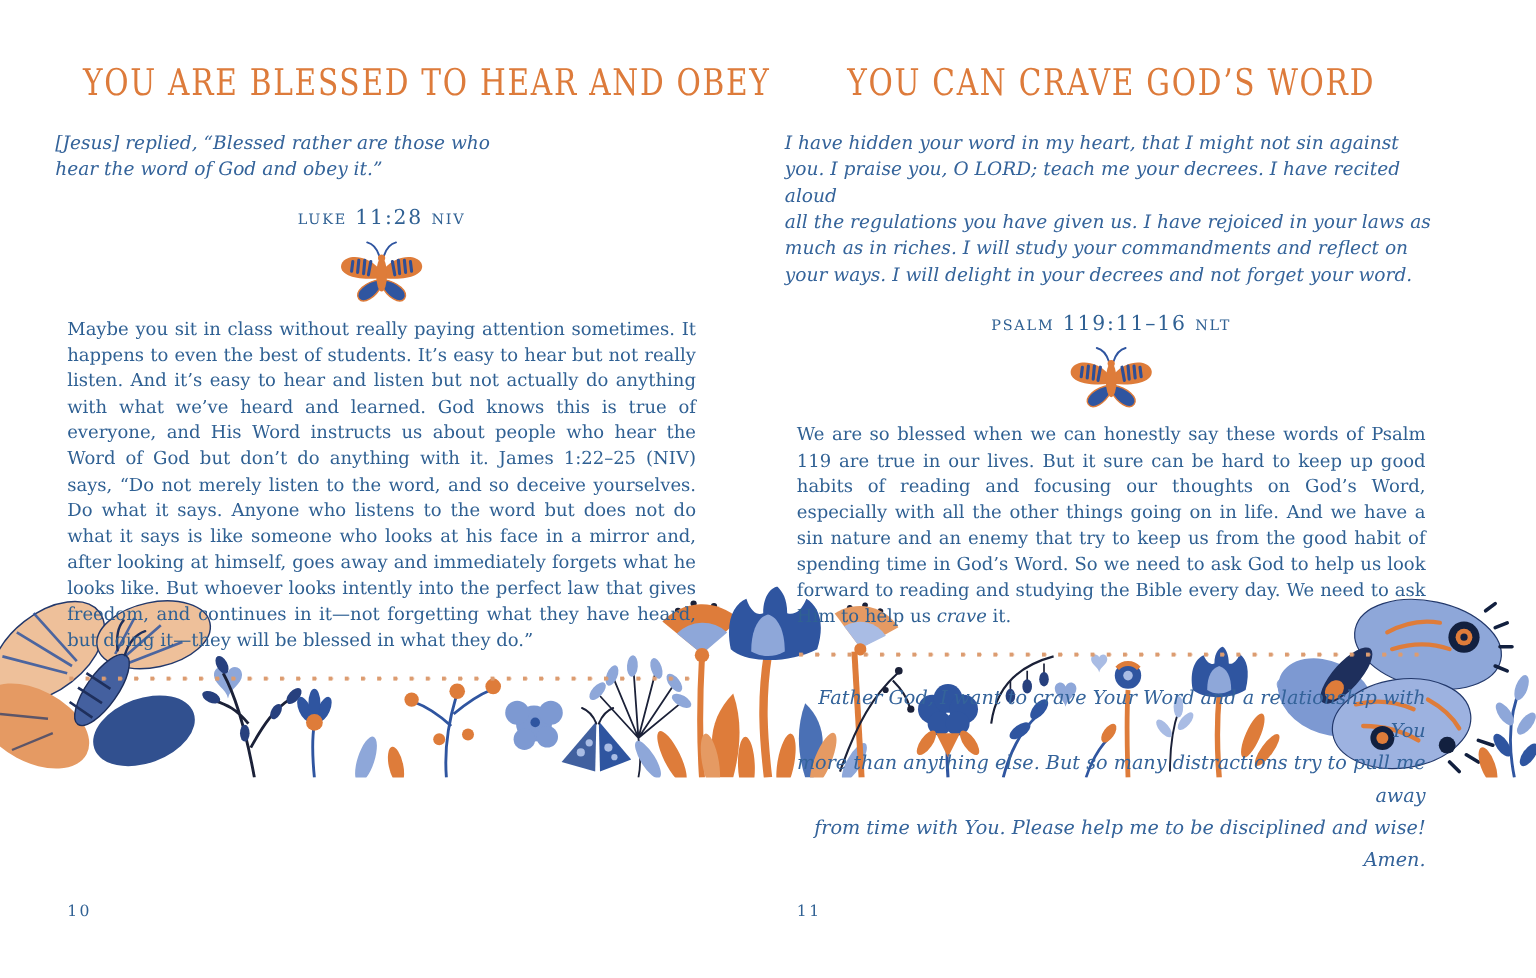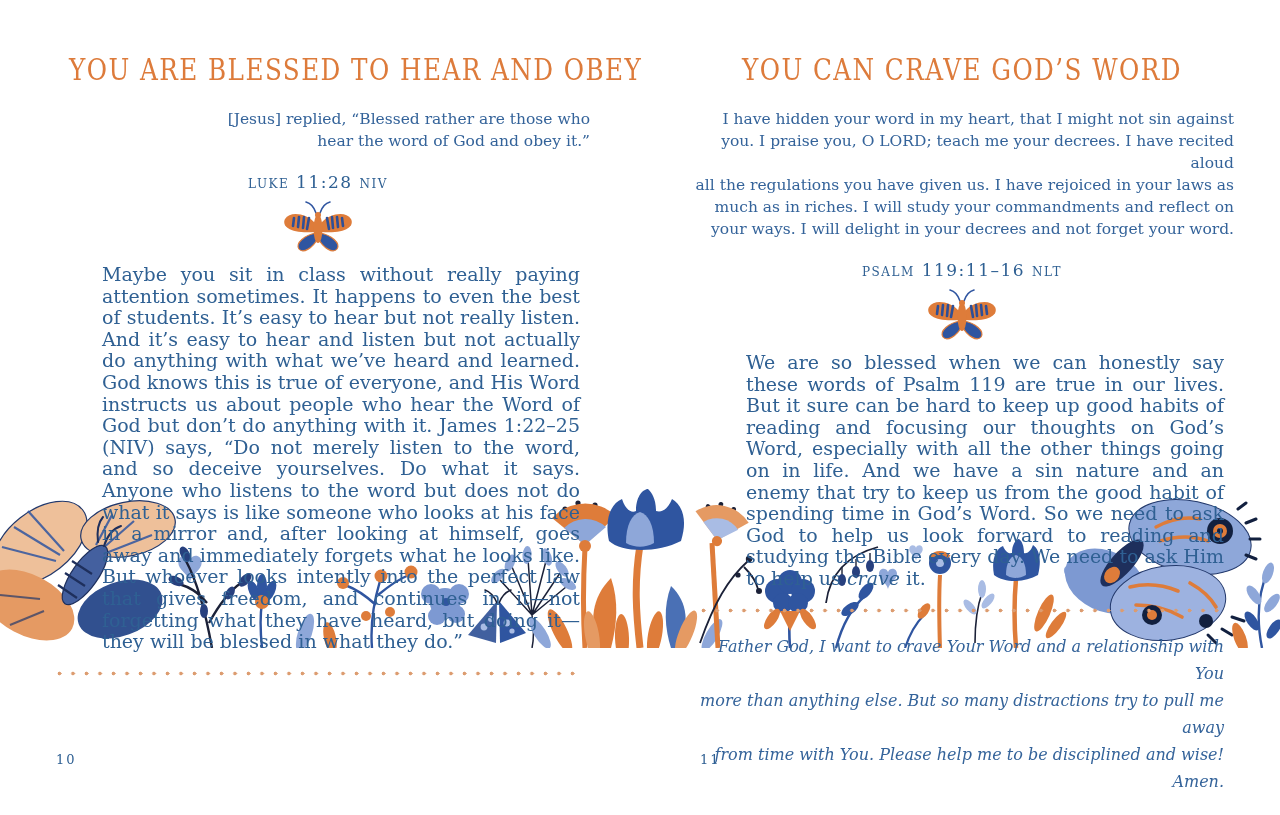--- a/index.html
+++ b/index.html
@@ -3,42 +3,41 @@
 <meta charset="utf-8">
 <style>
   * { margin:0; padding:0; box-sizing:border-box; }
   html,body { width:1280px; height:815px; }
   body { background:#ffffff; font-family:"DejaVu Serif", serif; overflow:hidden; position:relative; }
 
   .spread { position:relative; width:1280px; height:648px; background:#ffffff; }
 
   .page { position:absolute; top:0; width:524px; height:815px; color:#2f6093; z-index:2; }
   .page-left  { left:56px; }
-  .page-right { left:700px; }
+  .page-right { left:664px; }
 
   .chapter-title {
     margin-top:52px; text-align:center; color:#dd7b3b;
     font-size:26px; font-weight:normal; letter-spacing:1.5px;
     font-family:"DejaVu Serif", serif;
     transform:scale(0.95,1.18); transform-origin:center top;
     white-space:nowrap;
   }
   .scripture {
-    margin:26px -10px 0; text-align:right; 
+    margin:26px -10px 0; text-align:left; font-style:italic;
     font-size:15.5px; line-height:22px; white-space:pre-line; color:#34639a;
   }
   .scripture-ref {
     margin-top:20px; text-align:center; font-size:17px; letter-spacing:1.5px;
     font-variant:small-caps; text-transform:lowercase; color:#2f6093;
   }
   .moth { text-align:center; margin:8px 0 4px; height:58px; }
   .body-text {
-    margin-top:6px; text-align:justify; font-size:19px; line-height:21.6px;
+    margin-top:6px; text-align:justify; font-size:15px; line-height:21.6px;
     color:#2f6093;
-    margin-left:46px;
   }
   .dotted-divider {
     height:5px; margin:18px 1px 0;
     background-image:radial-gradient(circle at 2.5px 2.5px, #dc9c70 1.8px, rgba(0,0,0,0) 2.1px);
     background-size:13.5px 5px; background-repeat:repeat-x;
   }
   .prayer {
     margin:20px auto 0; text-align:right; font-style:italic;
     font-size:16px; line-height:27px; white-space:pre-line; color:#34639a;
   }

